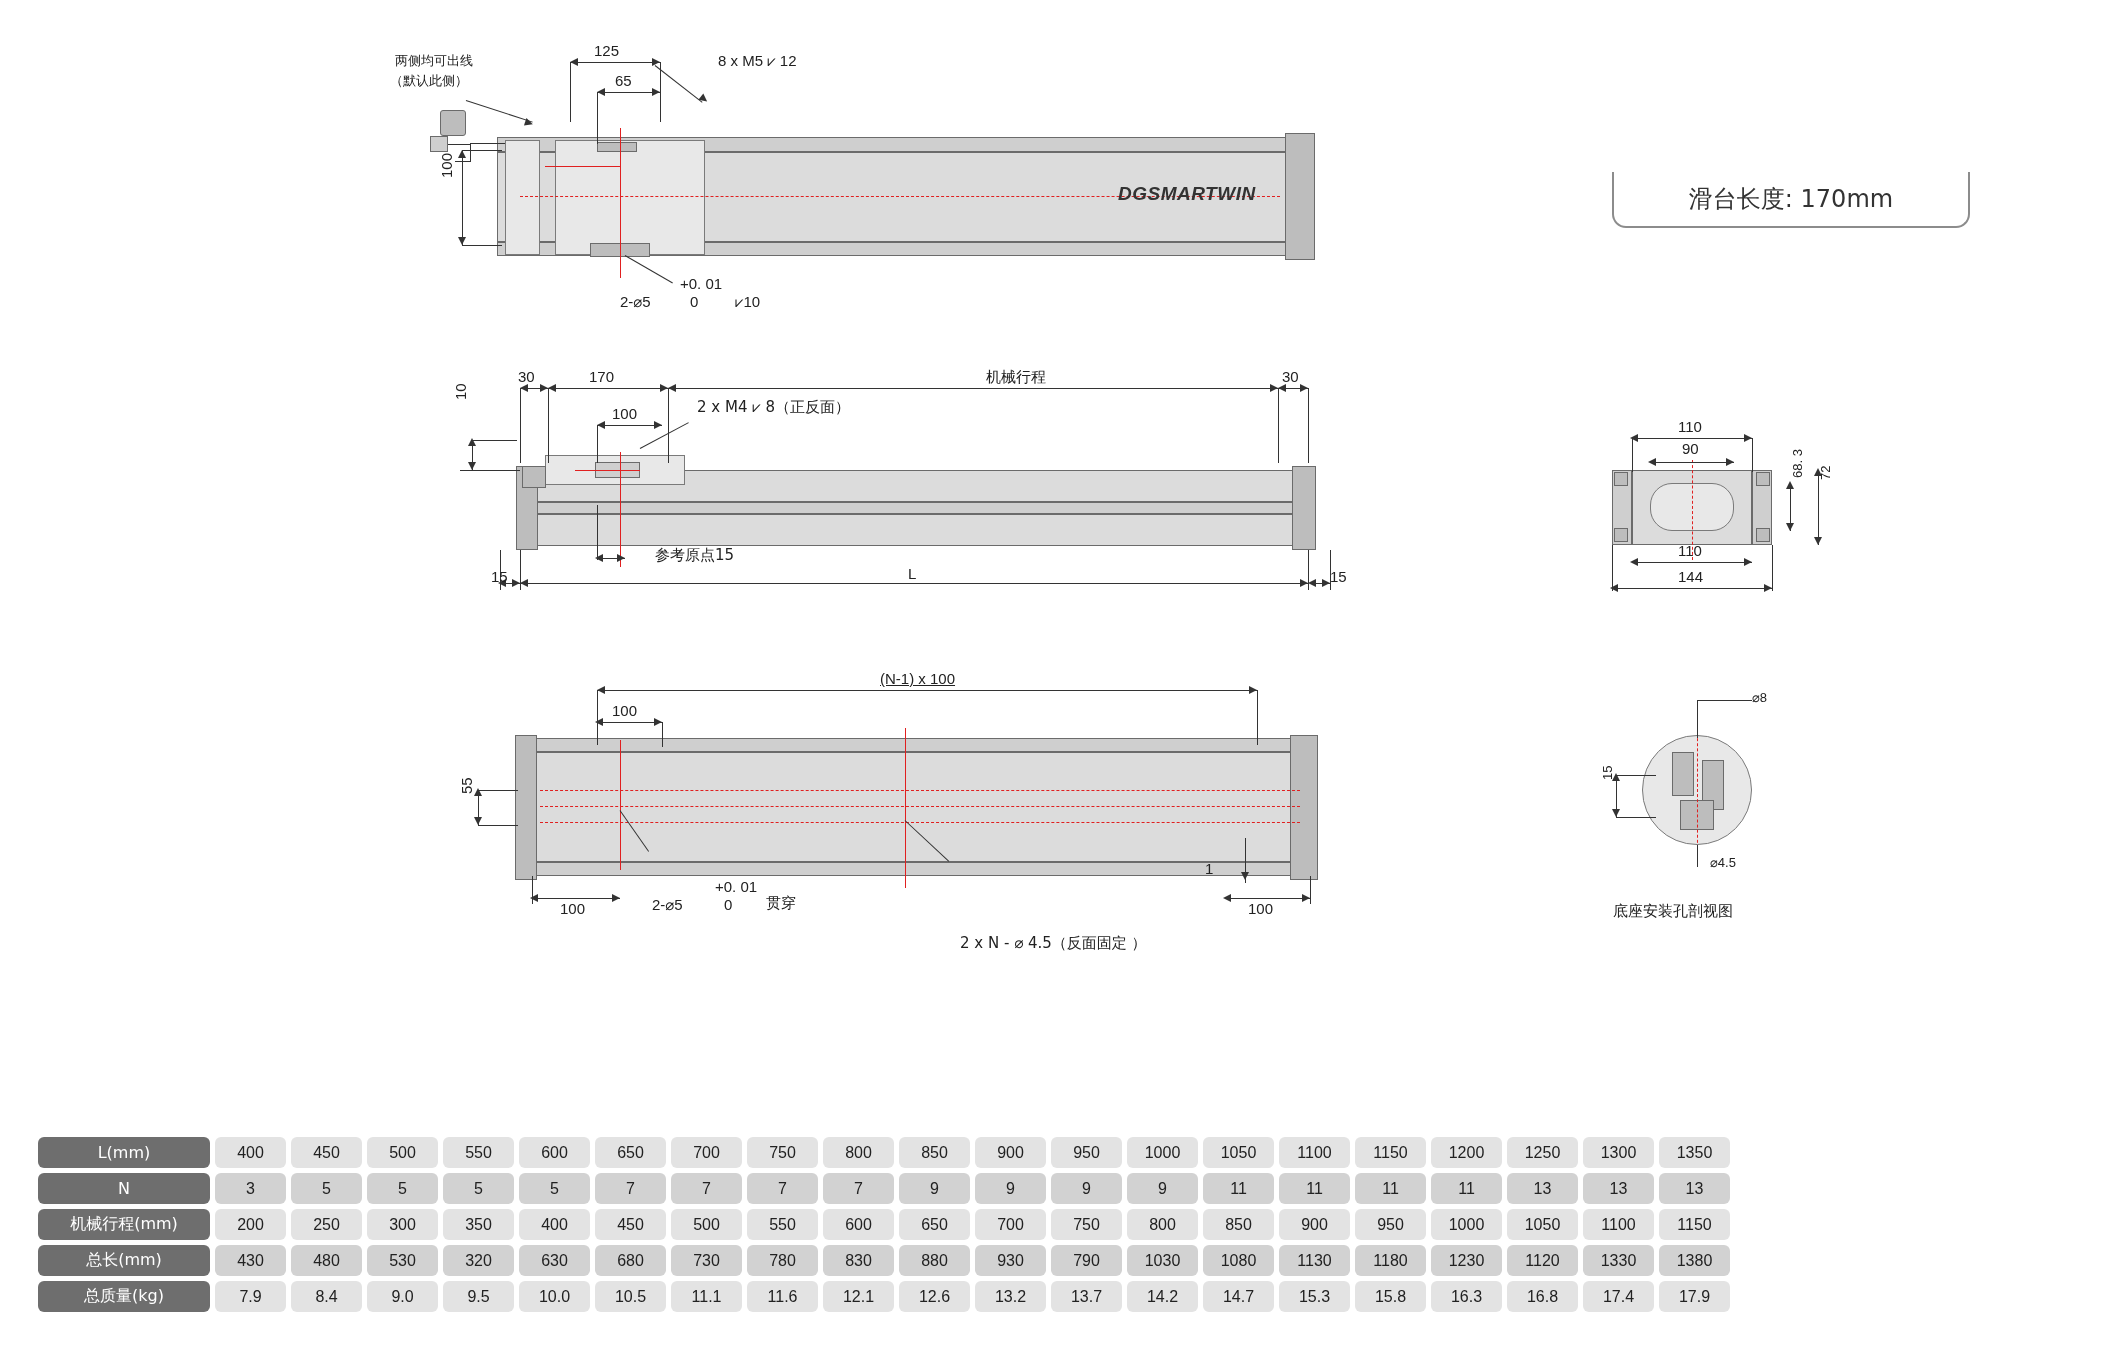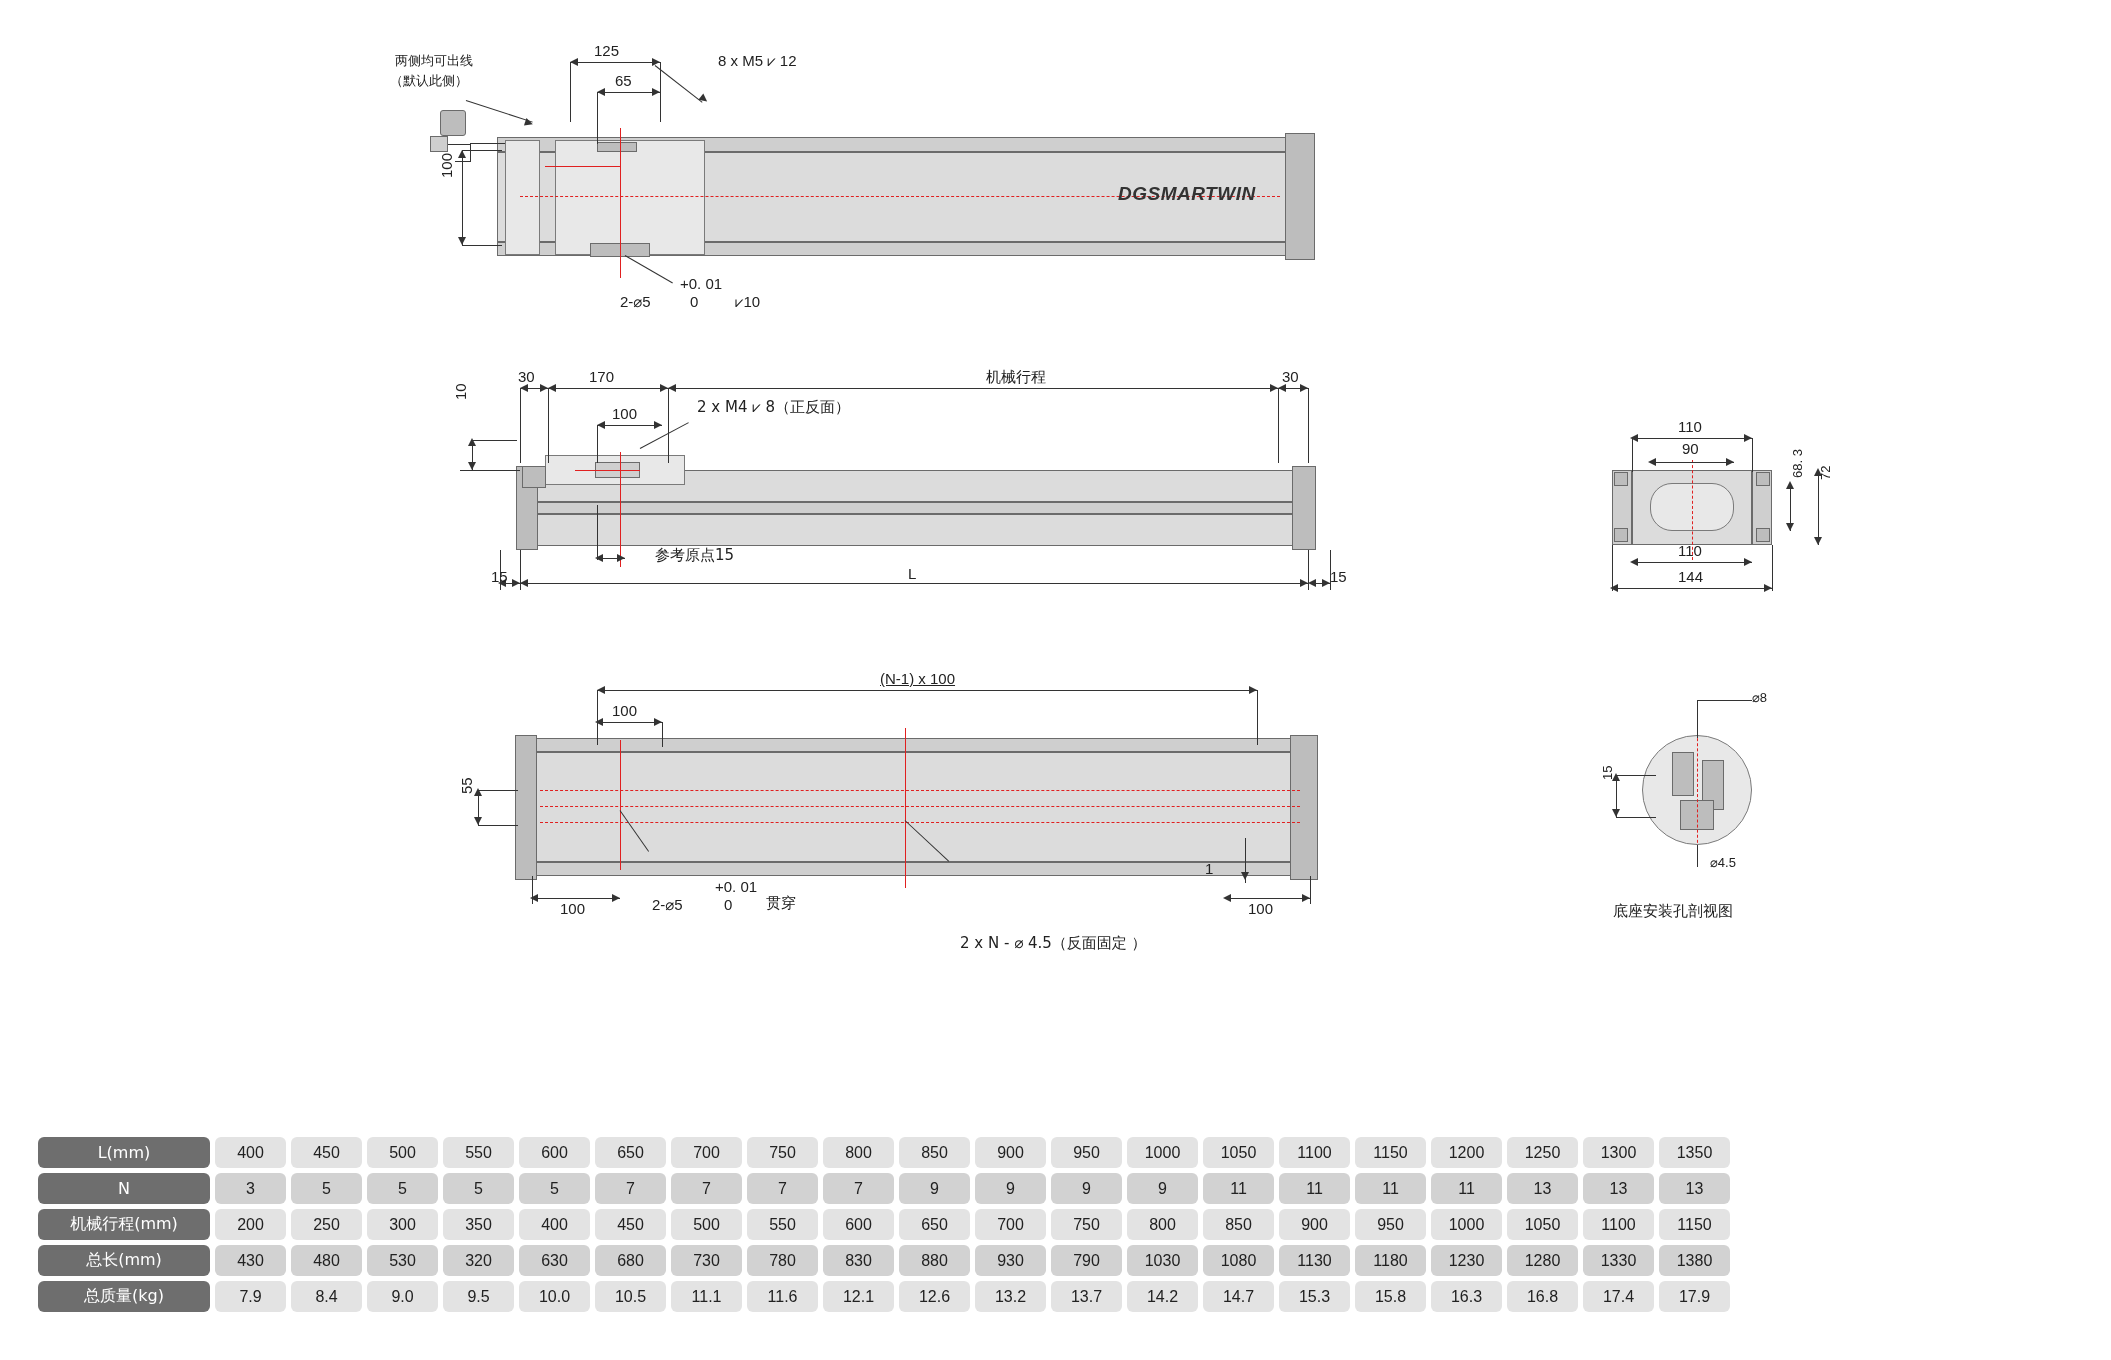--- a/index.html
+++ b/index.html
@@ -80,20 +80,21 @@
     display:flex; align-items:center; justify-content:center;
     margin-right:5px; font-family:"Liberation Sans", sans-serif;
   }
   .trow.alt .tcell { background:#d2d2d2; }
 </style>
 </head>
 <body>
 
 <div class="canvas">
 
+  <div class="badge-sub">滑台长度: 170mm</div>
 
   <div class="body" style="left:497px; top:152px; width:805px; height:90px;"></div>
   <div class="body2" style="left:497px; top:137px; width:805px; height:15px;"></div>
   <div class="body2" style="left:497px; top:242px; width:805px; height:14px;"></div>
   <div class="bodyd" style="left:1285px; top:133px; width:30px; height:127px;"></div>
   <div class="body3" style="left:505px; top:140px; width:35px; height:115px;"></div>
 
   <div class="body3" style="left:555px; top:140px; width:150px; height:115px;"></div>
   <div class="bodyd" style="left:597px; top:142px; width:40px; height:10px;"></div>
   <div class="bodyd" style="left:590px; top:243px; width:60px; height:14px;"></div>
@@ -432,21 +433,21 @@
       <div class="tcell">780</div>
       <div class="tcell">830</div>
       <div class="tcell">880</div>
       <div class="tcell">930</div>
       <div class="tcell">790</div>
       <div class="tcell">1030</div>
       <div class="tcell">1080</div>
       <div class="tcell">1130</div>
       <div class="tcell">1180</div>
       <div class="tcell">1230</div>
-      <div class="tcell">1280</div>
+      <div class="tcell">1120</div>
       <div class="tcell">1330</div>
       <div class="tcell">1380</div>
     </div>
 
     <div class="trow">
       <div class="thead-cell">总质量(kg)</div>
       <div class="tcell">7.9</div>
       <div class="tcell">8.4</div>
       <div class="tcell">9.0</div>
       <div class="tcell">9.5</div>

